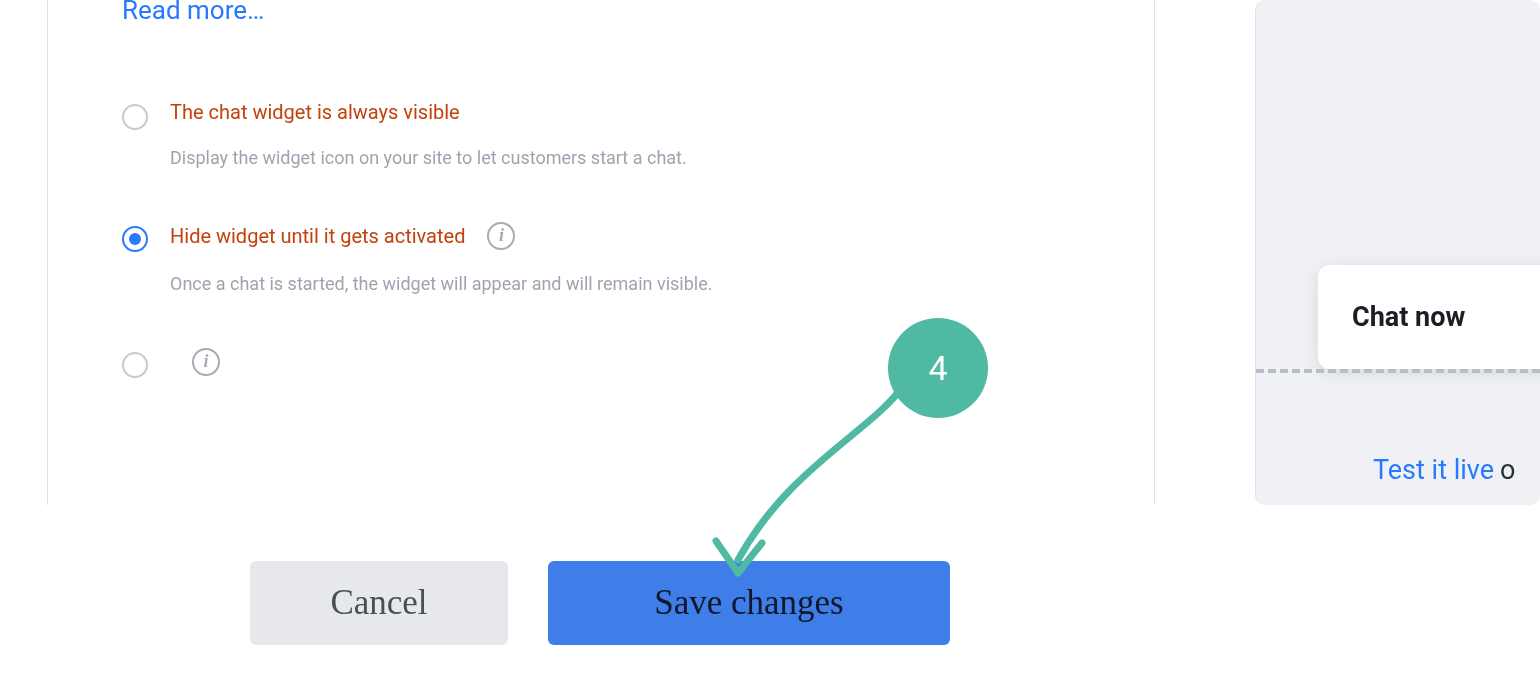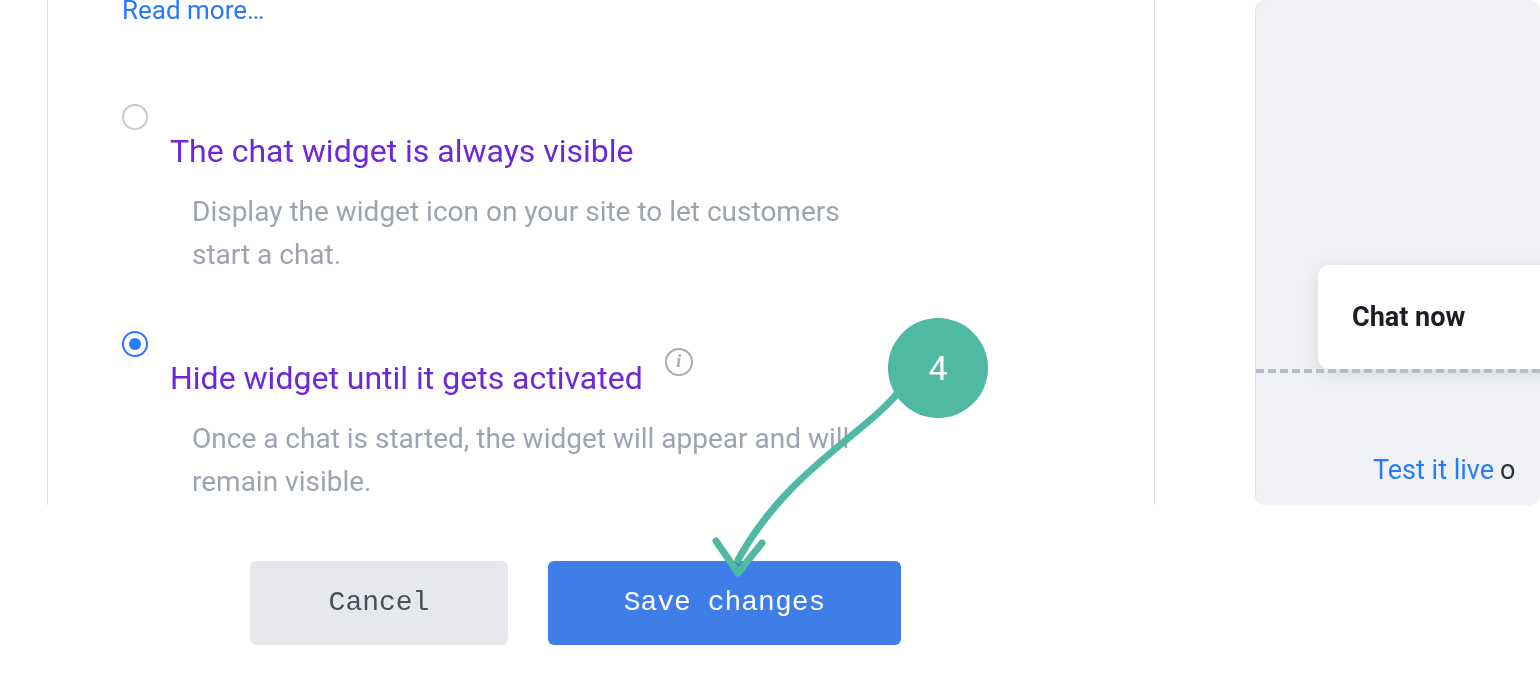--- a/index.html
+++ b/index.html
@@ -62,77 +62,75 @@
       border-radius: 50%;
     }
     .option-content {
       flex: 1;
     }
     .option-title-row {
       display: flex;
       align-items: center;
     }
     .option-title {
-      font-size: 32px;
-      color: #6d28d9;
+      font-size: 20px;
+      color: #c2410c;
       font-weight: 400;
-      margin-top: 32px;
     }
     .info-icon {
       width: 28px;
       height: 28px;
       border: 2px solid #a6abb5;
       border-radius: 50%;
       display: flex;
       align-items: center;
       justify-content: center;
       margin-left: 22px;
       color: #a6abb5;
       font-size: 18px;
       font-family: Georgia, serif;
       font-style: italic;
       font-weight: bold;
     }
     .option-desc {
-      font-size: 28px;
+      font-size: 18px;
       color: #9ea4af;
       line-height: 1.55;
       margin-top: 20px;
       max-width: 710px;
-      margin-left: 22px;
     }
     .action-bar {
       position: absolute;
       left: 0;
       right: 0;
       top: 505px;
       height: 195px;
       background: #fff;
       display: flex;
       align-items: center;
       padding-left: 250px;
     }
     .btn {
       height: 84px;
       border: none;
-      font-size: 28px;
+      font-size: 35px;
       border-radius: 6px;
       cursor: pointer;
-      font-family: Liberation Mono, monospace;
+      font-family: Liberation Serif, serif;
     }
     .btn-cancel {
       width: 258px;
       background: #e6e8eb;
       color: #4a4f59;
       margin-right: 40px;
     }
     .btn-save {
-      width: 353px;
+      width: 402px;
       background: #3f7ee8;
-      color: #ffffff;
+      color: #0f172a;
     }
     .right-panel {
       position: absolute;
       left: 1255px;
       top: 0;
       width: 285px;
       height: 505px;
       background: #eff1f5;
       border-left: 1px solid #e0e3e8;
       border-radius: 10px;

